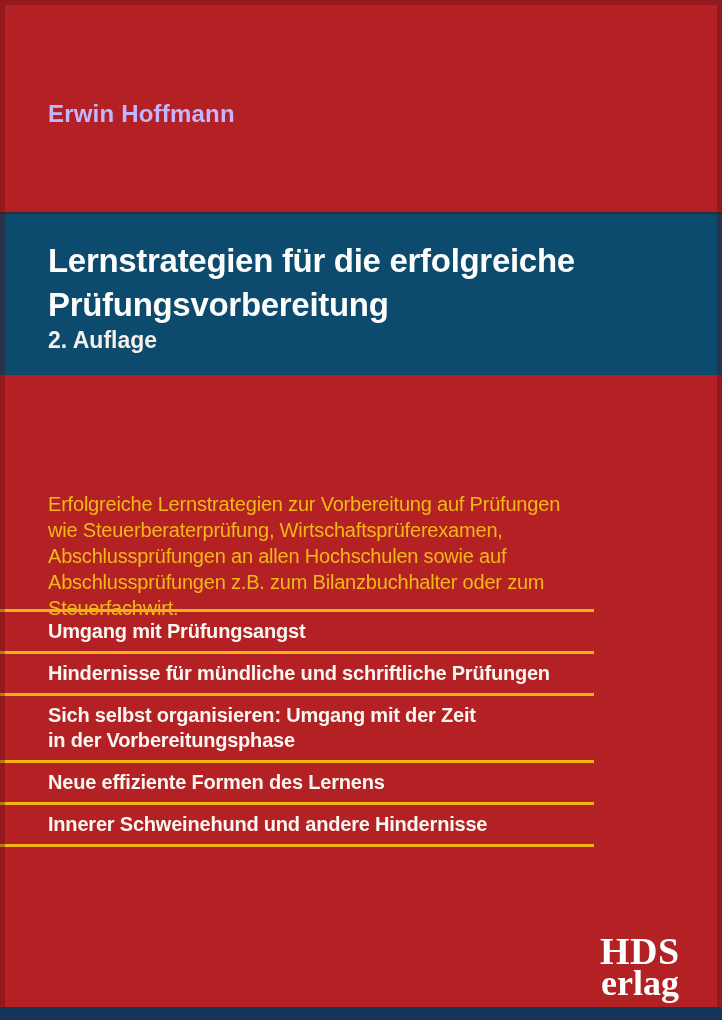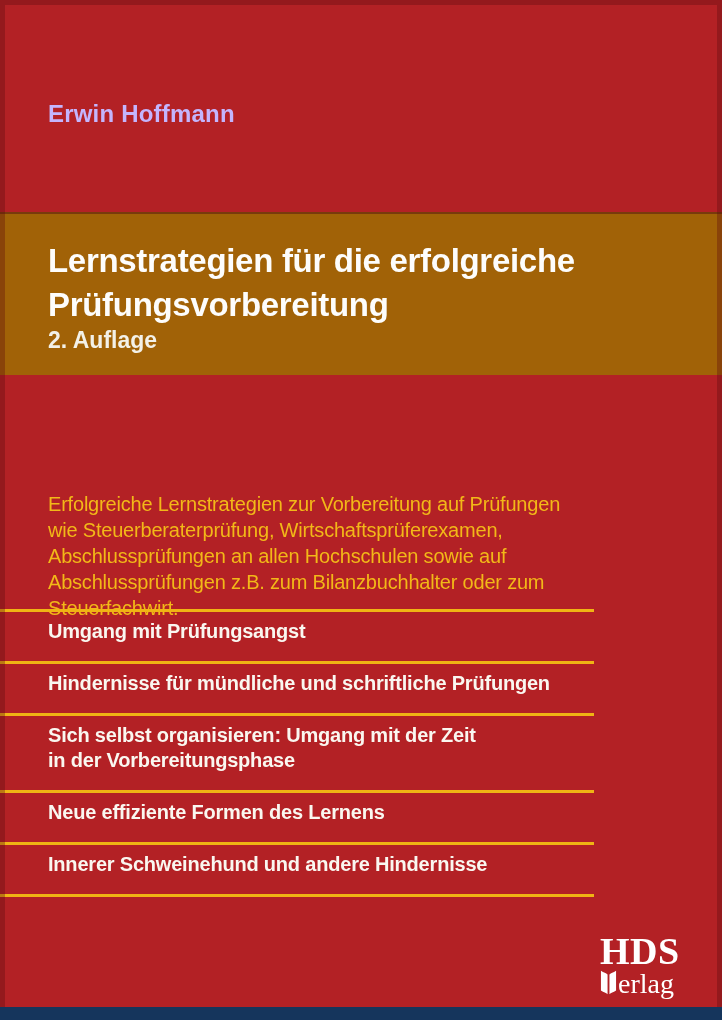--- a/index.html
+++ b/index.html
@@ -13,57 +13,57 @@
     position: absolute; inset: 0; z-index: 6; pointer-events: none;
     box-shadow: inset 0 0 0 5px rgba(92,12,14,0.35);
   }
   .author {
     position: absolute; left: 48px; top: 100px;
     font-size: 24px; font-weight: bold; color: #c4b5fd;
     letter-spacing: 0.2px;
   }
   .title-band {
     position: absolute; left: 0; top: 212px; width: 100%; height: 163px;
-    background: #a16207; box-sizing: border-box;
+    background: #0c4a6e; box-sizing: border-box;
     padding: 25px 30px 0 48px;
     border-top: 2px solid rgba(70,10,20,0.45);
   }
   .title {
     color: #fdfdfc; font-size: 33px; font-weight: bold;
     line-height: 44px; letter-spacing: -0.3px; white-space: pre-line;
   }
   .edition {
     color: #f3f1e8;
     font-size: 23px; font-weight: bold;
   }
   .description {
     position: absolute; left: 48px; top: 491px; width: 620px;
     color: #f2b818; font-size: 20px; font-weight: normal;
     line-height: 26px; white-space: pre-line; letter-spacing: -0.2px;
   }
   .topics { position: absolute; left: 0; top: 609px; width: 594px; }
   .topic-row {
     border-top: 3px solid #f0b414;
-    padding: 7px 4px 17px 48px;
+    padding: 7px 4px 7px 48px;
     color: #faf7f0; font-size: 20px; font-weight: bold;
     line-height: 25px; white-space: pre-line; letter-spacing: -0.2px;
   }
   .topic-row:last-child { border-bottom: 3px solid #f0b414; }
   .publisher {
     position: absolute; right: 48px; top: 933px;
     color: #ffffff; font-family: "Liberation Serif", serif;
     text-align: left; z-index: 4; width: 74px;
   }
   .pub-top {
     font-size: 38px; font-weight: bold; line-height: 36px;
     letter-spacing: 0.5px;
   }
   .pub-bottom { display: flex; align-items: flex-end; margin-top: 1px; }
   .book-icon { width: 17px; height: 26px; margin-right: 1px; display: block; }
-  .pub-erlag { font-size: 28px; font-weight: normal; line-height: 25px; }
+  .pub-erlag { font-size: 36px; font-weight: bold; line-height: 25px; }
   .bottom-strip {
     position: absolute; left: 0; bottom: 0; width: 100%; height: 13px;
     background: #15355c; z-index: 7;
   }
 </style>
 </head>
 <body>
 
 <div>
   <div class="edge-frame"></div>

